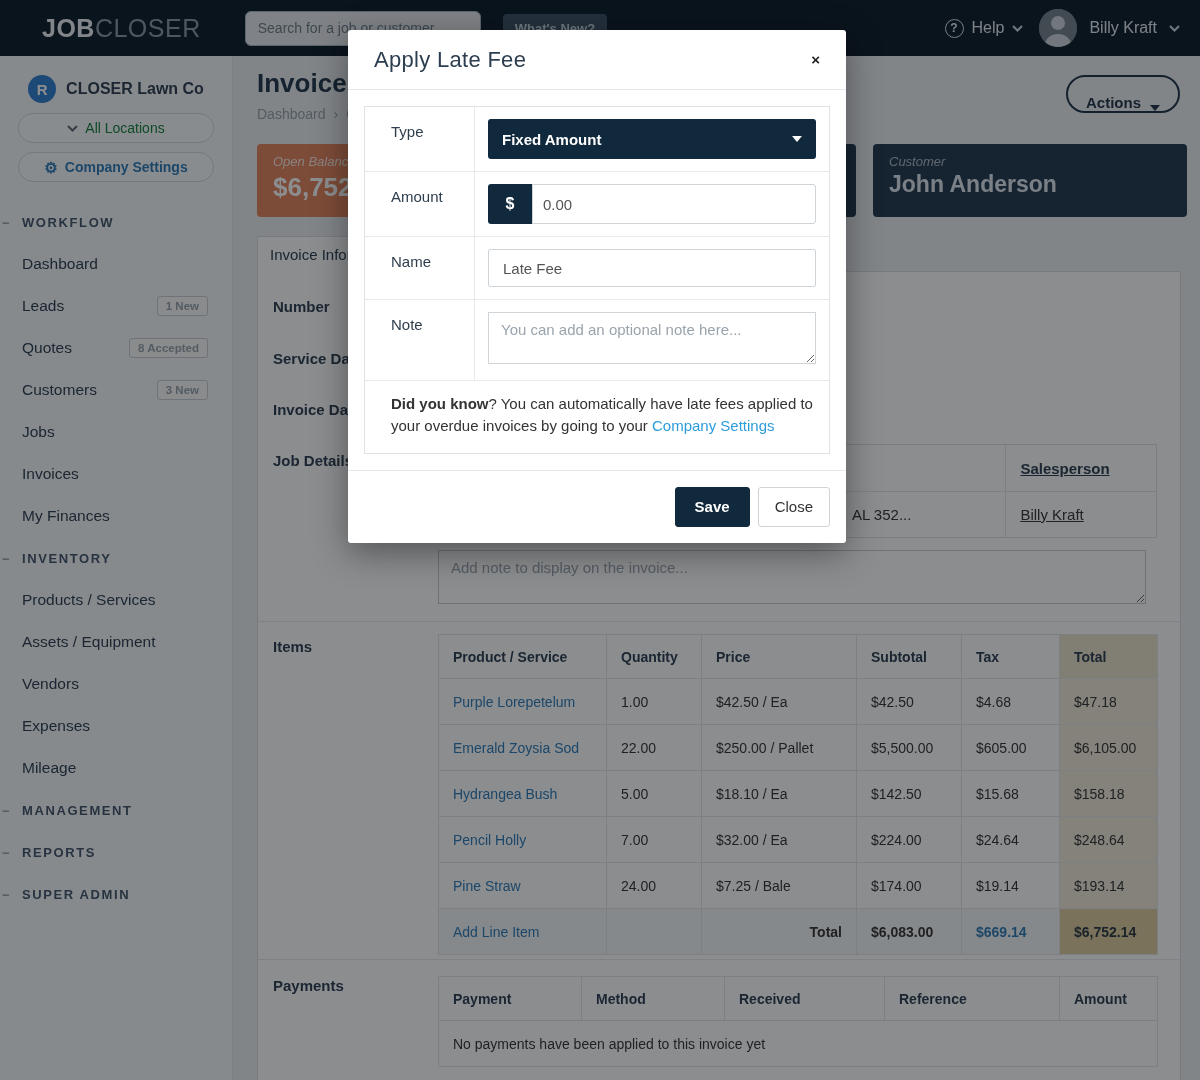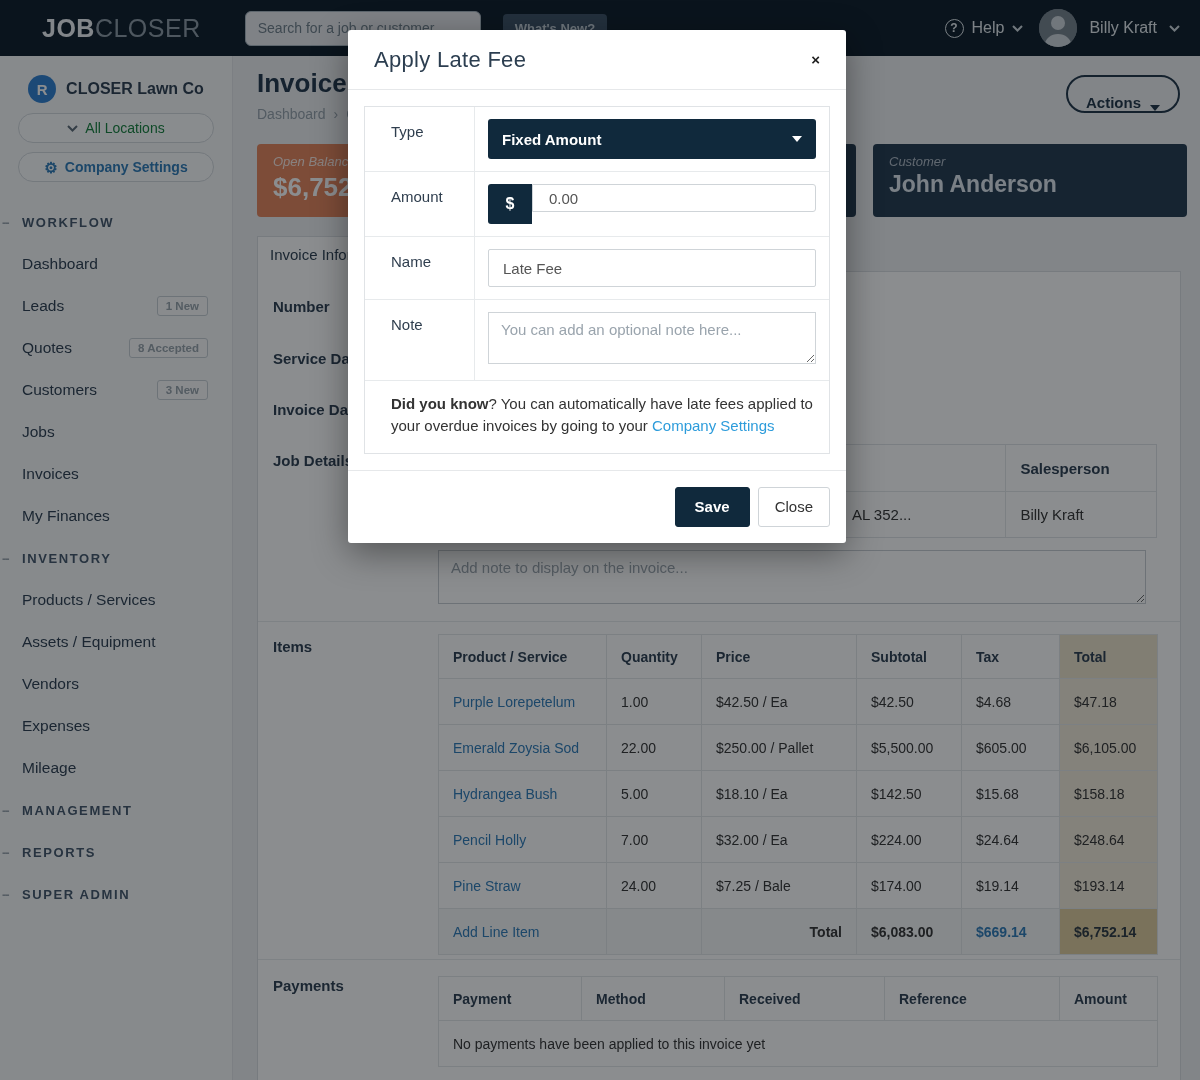--- a/index.html
+++ b/index.html
@@ -73,21 +73,21 @@
     font-size:15px; color:#2c3e50; overflow:hidden; white-space:nowrap; z-index:3; cursor:pointer; }
   .panel { position:absolute; left:24px; top:215px; width:924px; bottom:-2px;
     background:#fff; border:1px solid #d9dde1; z-index:2; }
   .flabel { position:absolute; left:15px; font-size:15px; font-weight:700; color:#2c3e50; }
   .hdiv { position:absolute; left:0; right:0; border-top:1px solid #e7eaec; }
   
   .job-table { position:absolute; left:180px; top:172px; width:719px; border:1px solid #dfe3e6; }
   .jrow { display:flex; height:46px; }
   .jrow + .jrow { border-top:1px solid #e3e6e9; }
   .jc1 { width:569px; border-right:1px solid #e3e6e9; display:flex; align-items:center; }
-  .jc2 { width:150px; display:flex; align-items:center; padding-left:14px; }
+  .jc2 { width:150px; display:flex; align-items:center; padding-left:14px;text-decoration:underline; }
   .jhead { font-size:15px; font-weight:700; color:#2c3e50; }
   .jcell { font-size:15px; color:#333; }
   .addr { width:100%; text-align:right; padding-right:94px; }
   .inv-note { position:absolute; left:180px; top:278px; width:708px; height:54px;
     border:1px solid #c6ccd1; padding:8px 12px; font-size:15px; color:#333; background:#fff;
     font-family:"Liberation Sans", sans-serif; resize:both; }
   .inv-note::placeholder, .m-note::placeholder { color:#9aa4ad; }
   
   table.dt { position:absolute; left:180px; border-collapse:collapse; table-layout:fixed;
     width:719px; font-size:14px; color:#333; background:#fff; }
@@ -118,22 +118,22 @@
   .m-label { width:110px; padding:16px 0 0 26px; font-size:15px; color:#2f3e4e;
     border-right:1px solid #e7eaec; flex-shrink:0; }
   .m-field { flex:1; padding:12px 13px; }
   .m-select { height:40px; background:#10293c; color:#fff; font-size:15px; font-weight:600;
     display:flex; align-items:center; padding:0 14px; border-radius:3px; position:relative; cursor:pointer; }
   .m-select .caret { position:absolute; right:14px; top:17px; width:0; height:0;
     border-left:5px solid transparent; border-right:5px solid transparent; border-top:6px solid #fff; }
   .amount-wrap { display:flex; }
   .prefix { width:44px; height:40px; background:#10293c; color:#fff; font-size:16px; font-weight:700;
     display:flex; align-items:center; justify-content:center; border-radius:3px 0 0 3px; }
-  .m-amount { flex:1; height:28px; border:1px solid #cfd4d8; border-radius:0 3px 3px 0;
-    padding:0 16px; font-size:15px; color:#555; font-family:"Liberation Sans", sans-serif; outline:none; }
+  .m-amount { flex:1; height:40px; border:1px solid #cfd4d8; border-radius:0 3px 3px 0;
+    padding:0 10px; font-size:15px; color:#555; font-family:"Liberation Sans", sans-serif; outline:none; }
   .m-name { width:100%; height:38px; border:1px solid #cfd4d8; border-radius:2px; padding:0 14px;
     font-size:15px; color:#555; font-family:"Liberation Sans", sans-serif; outline:none; }
   .m-note { width:100%; height:52px; border:1px solid #cfd4d8; padding:8px 12px; font-size:15px;
     color:#555; font-family:"Liberation Sans", sans-serif; resize:both; }
   .m-tip { display:block; padding:12px 14px 16px 26px; font-size:15px; color:#333; line-height:1.45; }
   .m-tip b { font-weight:700; }
   .m-tip .tip-link { color:#2d9cdb; cursor:pointer; }
   .m-footer { border-top:1px solid #e6e8ea; padding:16px; display:flex; justify-content:flex-end; gap:8px; }
   .btn { height:40px; border-radius:3px; font-size:15px; cursor:pointer; font-family:"Liberation Sans", sans-serif; }
   .btn-save { background:#10293c; color:#fff; font-weight:700; padding:0 19px; border:1px solid #10293c; }

